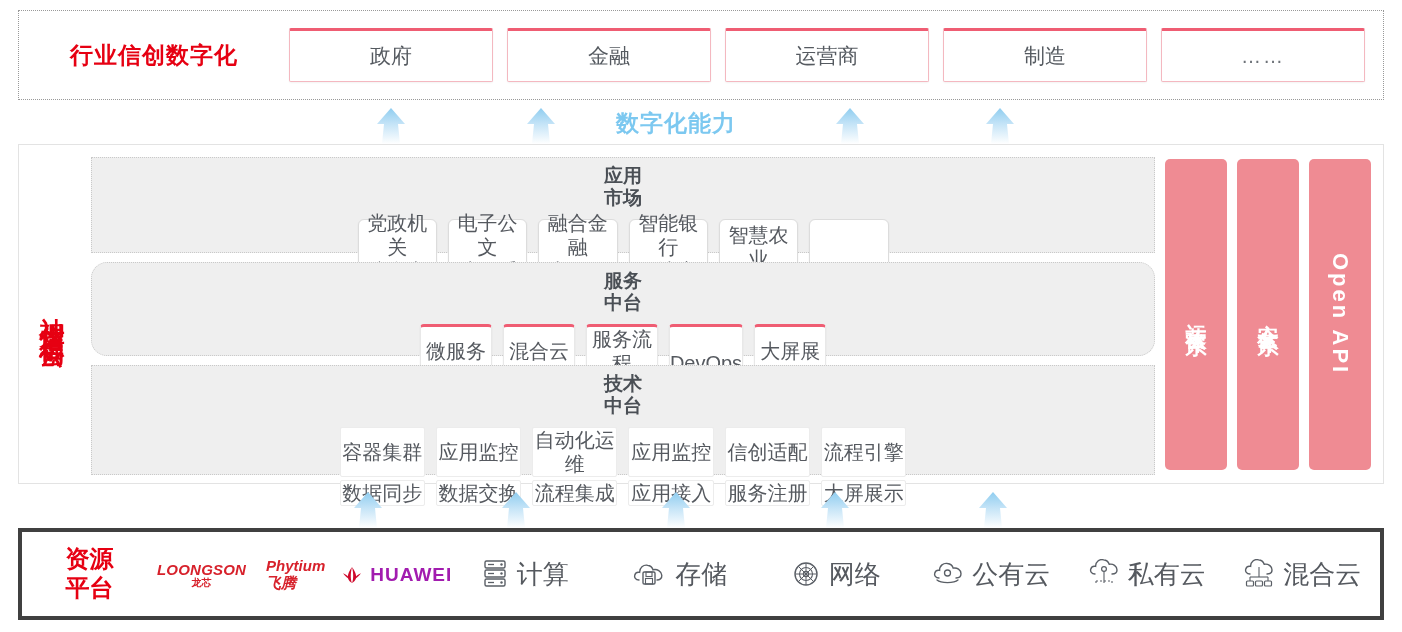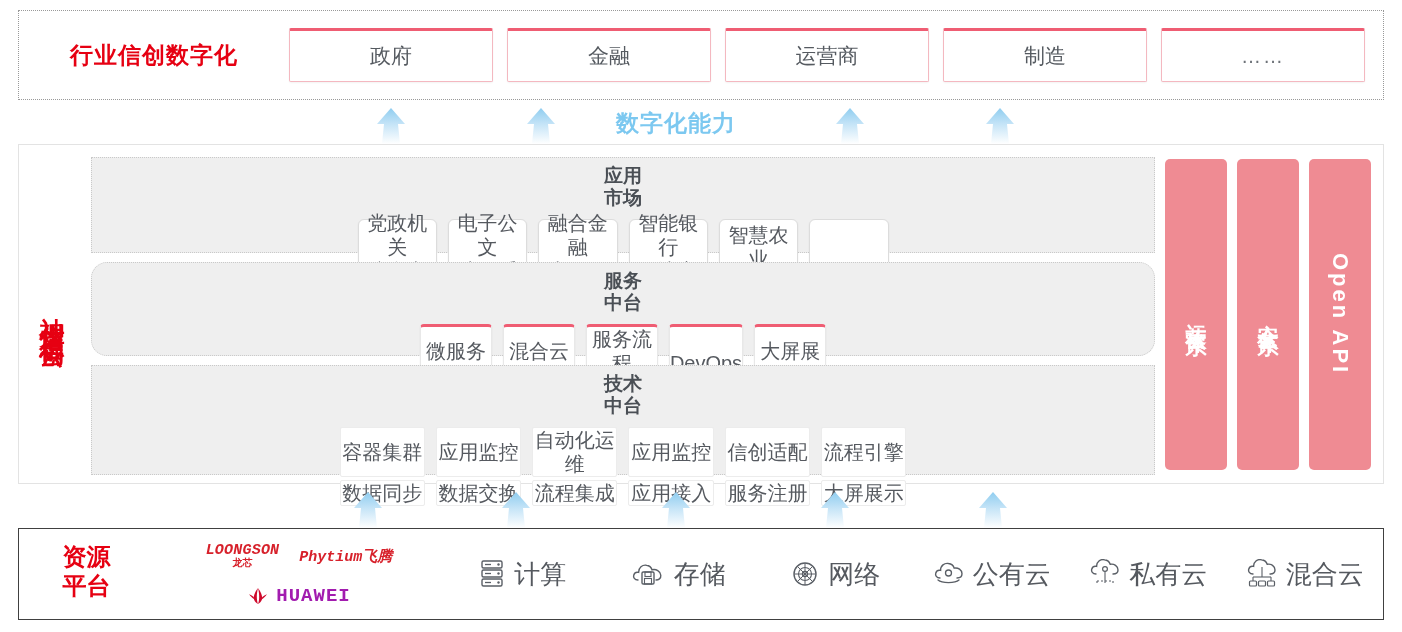--- a/index.html
+++ b/index.html
@@ -190,38 +190,36 @@
     writing-mode: vertical-rl;
     letter-spacing: 4px;
   }
   .pillar.latin { letter-spacing: 3px; font-size: 22px; }
 
   
   .resource-panel {
     position: absolute;
     left: 18px; top: 528px;
     width: 1366px; height: 92px;
-    border: 1px solid #404040;
+    border: 4px solid #404040;
     background: #fff;
     display: flex;
     align-items: center;
-    font-family: Liberation Mono, monospace;
   }
   .resource-title {
     width: 135px;
     text-align: center;
     color: #e60012;
     font-size: 24px;
     font-weight: bold;
     line-height: 1.2;
   }
   .vendor-logos {
     width: 290px;
     display: flex;
-    flex-direction: column;
     align-items: center;
     gap: 16px;
     padding-top: 2px;
   }
   .logo-row { display: flex; align-items: center; gap: 20px; }
   .loongson {
     display: flex; flex-direction: column; align-items: center; line-height: 1;
   }
   .loongson .lg-main {
     color: #d7212b; font-size: 15px; font-weight: bold;

